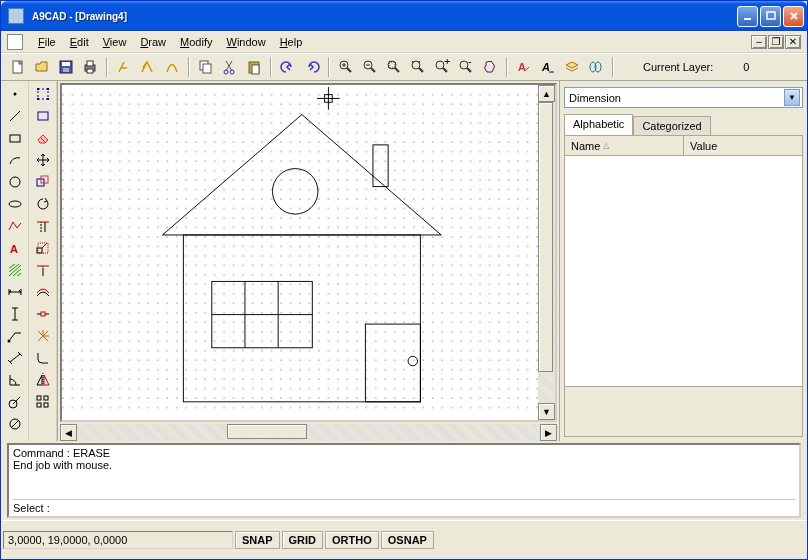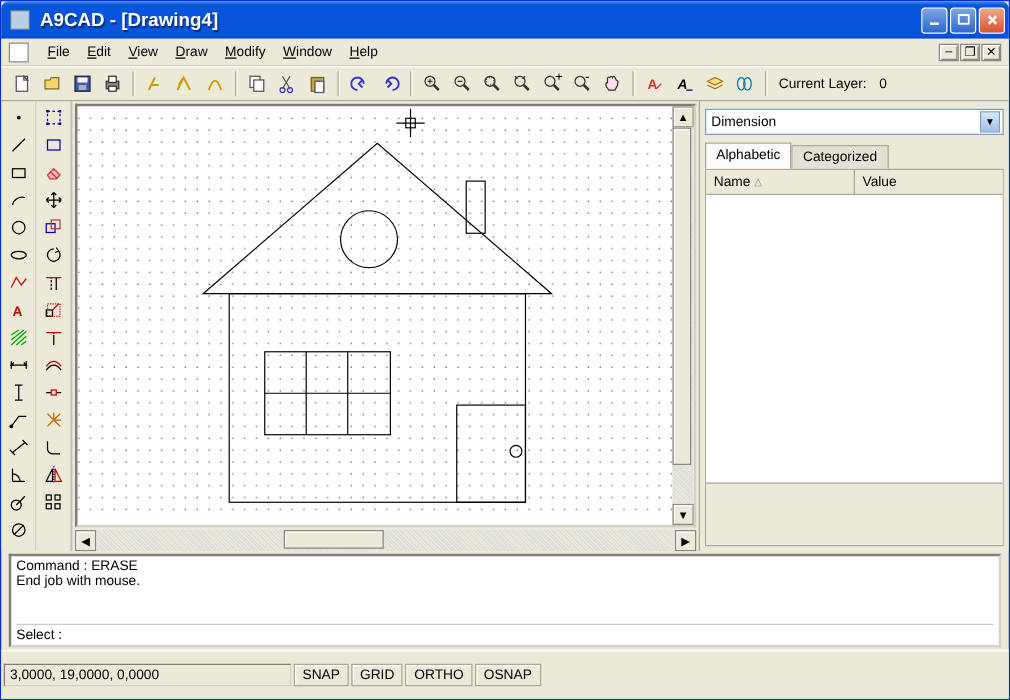--- a/index.html
+++ b/index.html
@@ -1,33 +1,33 @@
 <!DOCTYPE html>
 <html><head>
 <meta charset="utf-8">
 <style>
 * { margin: 0; padding: 0; box-sizing: border-box; font-family: Tahoma, sans-serif; font-size: 11px; }
 body { background: #ece9d8; overflow: hidden; }
 .window { width: 808px; height: 560px; border: 1px solid #0831d9; background: #ece9d8; display: flex; flex-direction: column; }
 .titlebar { height: 30px; background: linear-gradient(to bottom, #3f8cf3 0%, #0855dd 10%, #0855dd 90%, #0345c9 100%); display: flex; align-items: center; padding: 0 3px; color: #fff; border-radius: 6px 6px 0 0; }
 .titlebar-icon { width: 16px; height: 16px; margin: 0 4px; background: #b8cfe8; border: 1px solid #5a7aa0; display: inline-block; }
-.titlebar-text { flex: 1; font-weight: bold; font-size: 15px; padding-left: 4px; text-shadow: 1px 1px 1px #0a2a6a; }
+.titlebar-text { flex: 1; font-weight: bold; font-size: 10px; padding-left: 4px; text-shadow: 1px 1px 1px #0a2a6a; }
 .winbtns { display: flex; gap: 2px; }
 .winbtn { width: 21px; height: 21px; background: linear-gradient(to bottom, #7ba7e8, #2f66c8); border: 1px solid #fff; border-radius: 3px; display: flex; align-items: center; justify-content: center; color: #fff; font-weight: bold; font-size: 12px; cursor: pointer; }
 .winbtn.close { background: linear-gradient(to bottom, #f1a689, #d9542d); }
 .menubar { height: 22px; background: #ece9d8; display: flex; align-items: center; padding: 0 6px; border-bottom: 1px solid #d4d0c8; }
 .mdi-icon { width: 16px; height: 16px; margin-right: 8px; border: 1px solid #888; background: #fff; }
 .menu-item { padding: 2px 7px; cursor: pointer; }
 .menu-item .ul { text-decoration: underline; }
 .mdi-controls { margin-left: auto; display: flex; gap: 1px; }
 .mdi-btn { width: 16px; height: 14px; border: 1px solid #888; background: #ece9d8; display:flex; align-items:center; justify-content:center; font-size:10px; cursor:pointer; box-shadow: inset 1px 1px 0 #fff, inset -1px -1px 0 #888;}
 .toolbar { height: 28px; background: #ece9d8; display: flex; align-items: center; padding: 2px 6px; gap: 2px; border-bottom: 1px solid #aca899; border-top: 1px solid #fff;}
 .tbtn { width: 22px; height: 22px; display: flex; align-items: center; justify-content: center; cursor: pointer; border: 1px solid transparent; }
 .tsep { width: 2px; height: 20px; border-left: 1px solid #aca899; border-right: 1px solid #fff; margin: 0 3px; }
-.tlabel { padding: 0 4px; color: #000; }
+.tlabel { padding: 0 4px; color: #000; margin-left: 20px; }
 .content { flex: 1; display: flex; position: relative; overflow: hidden; }
 .left-toolbars { display: flex; background: #ece9d8; border-right: 1px solid #aca899; }
 .vtoolbar { width: 28px; display: flex; flex-direction: column; padding: 2px; gap: 0; border-right: 1px solid #d4d0c8; }
 .vbtn { width: 24px; height: 22px; display: flex; align-items: center; justify-content: center; cursor: pointer; border: 1px solid transparent; }
 .canvas-area { flex: 1; display: flex; flex-direction: column; background: #ece9d8; }
 .canvas-viewport { flex: 1; position: relative; border: 2px inset #d4d0c8; margin: 2px; background: #fff; overflow: hidden;}
 .canvas-svg { width: 100%; height: 100%; }
 .hscroll { height: 17px; display: flex; margin: 0 2px; }
 .scroll-btn { width: 17px; height: 17px; border: 1px solid #888; background: #ece9d8; display:flex;align-items:center;justify-content:center;font-size:9px; box-shadow: inset 1px 1px 0 #fff;}
 .scroll-track { flex: 1; background: repeating-linear-gradient(45deg, #ece9d8, #ece9d8 1px, #ddd 1px, #ddd 2px); position: relative; }
@@ -44,21 +44,21 @@
 .prop-header { display: flex; background: #ece9d8; height: 20px; border-bottom: 1px solid #aca899; }
 .prop-header-cell { padding: 3px 6px; flex: 1; border-right: 1px solid #aca899; display:flex; align-items:center; gap:3px;}
 .prop-body { flex: 1; background: #fff; }
 .prop-desc { height: 50px; border-top: 1px solid #aca899; background: #ece9d8; }
 .vscroll-right { position: absolute; right: 0; top: 0; bottom: 0; width: 17px; background: #ece9d8; display: flex; flex-direction: column; }
 .vscroll-thumb { background: #ece9d8; border: 1px solid #888; width:15px; box-shadow: inset 1px 1px 0 #fff;}
 .command-area { height: 75px; background: #fff; border: 2px inset #d4d0c8; margin: 2px 6px; padding: 2px 4px; display: flex; flex-direction: column; font-family: "MS Sans Serif", sans-serif; font-size: 11px;}
 .command-log { flex: 1; }
 .command-input-row { border-top: 1px solid #ccc; padding-top: 2px; margin-top: 2px;}
 .statusbar { height: 39px; background: #ece9d8; border-top: 1px solid #fff; display: flex; align-items: center; padding: 0 2px; gap: 2px; }
-.status-cell { padding: 2px 6px; border: 1px solid #aca899; background: #ece9d8; height: 18px; display: flex; align-items: center; box-shadow: inset 1px 1px 0 #fff;}
+.status-cell { padding: 2px 6px; border: 1px solid #aca899; background: #ece9d8; height: 18px; display: flex; align-items: center; box-shadow: inset 1px 1px 0 #fff; font-weight: bold;}
 .status-coords { width: 230px; padding-left: 4px; height: 18px; display:flex; align-items:center; border: 1px inset #d4d0c8;}
 .sort-tri { font-size: 8px; color: #888;}
 </style>
 </head>
 <body>
 
 <div class="window">
   <div class="titlebar">
     <span class="titlebar-icon"></span>
     <span class="titlebar-text">A9CAD - [Drawing4]</span>

